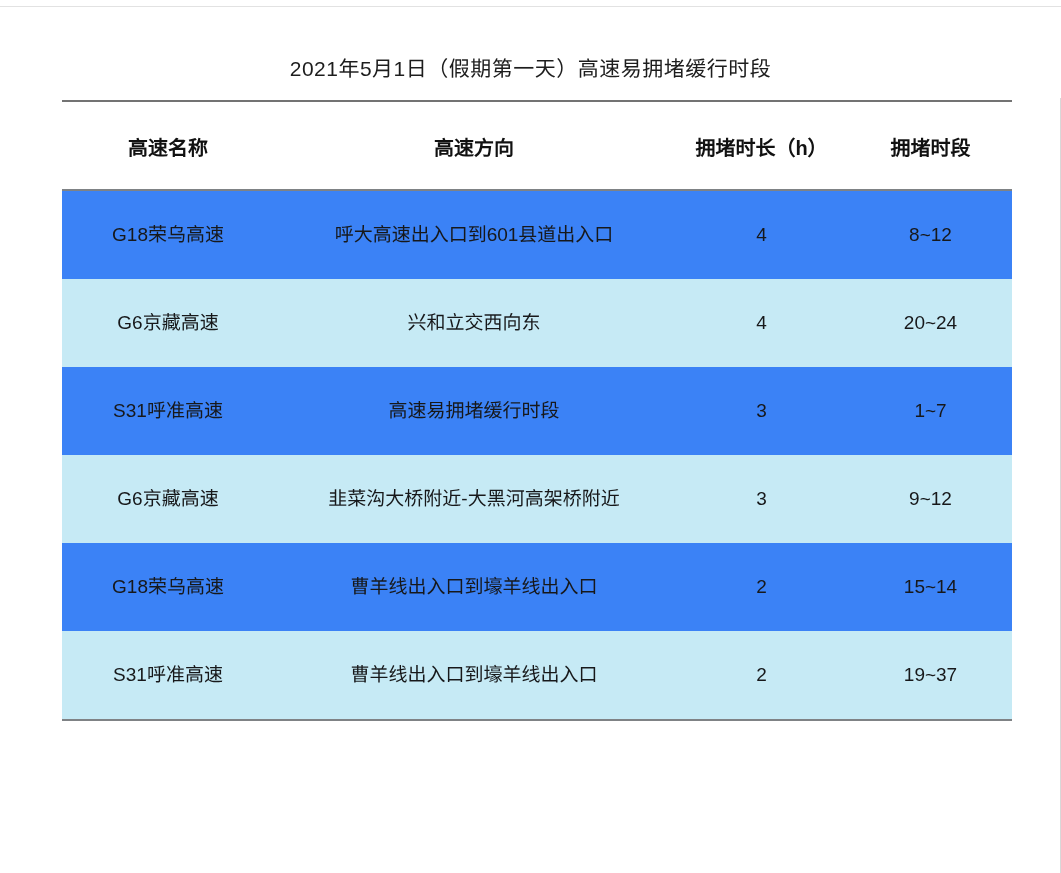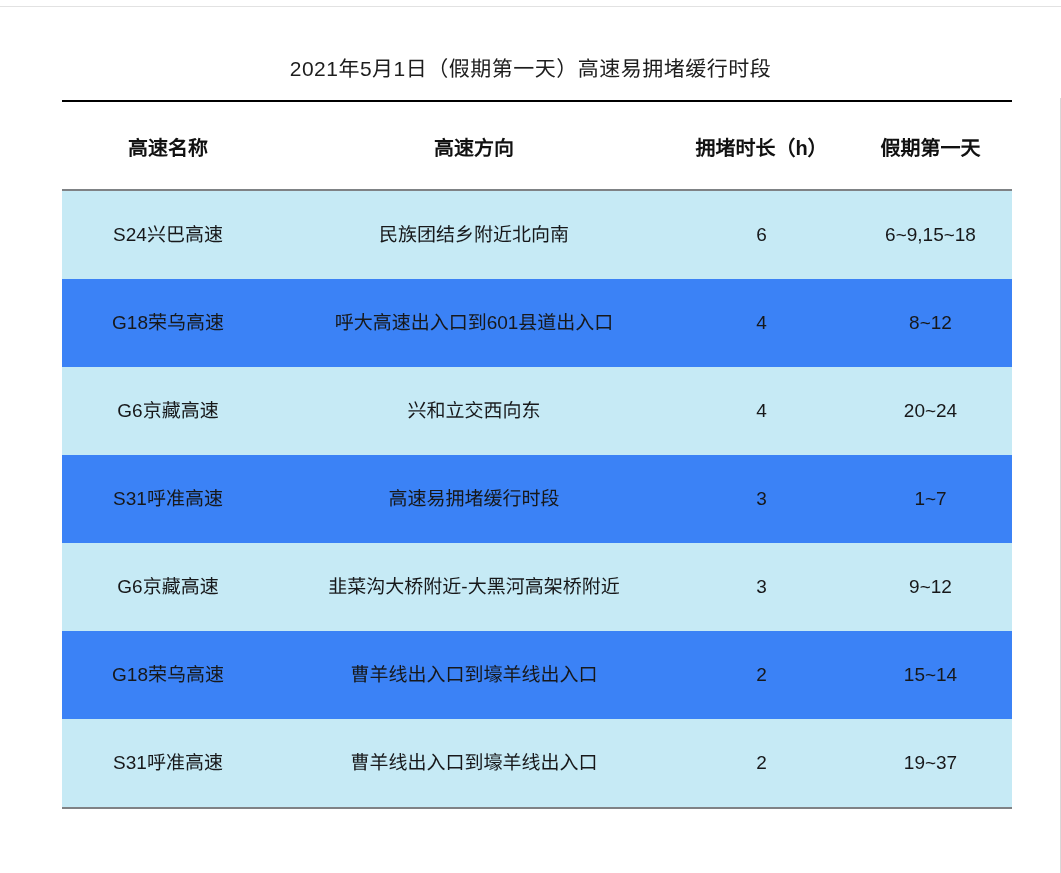--- a/index.html
+++ b/index.html
@@ -68,21 +68,21 @@
     width: 950px;
     table-layout: fixed;
   }
 
   table.data-table thead th {
     font-size: 20px;
     font-weight: bold;
     color: #111;
     padding: 30px 0 28px 0;
     text-align: center;
-    border-top: 2px solid #000000;
+    border-top: 2px solid #737373;
     border-bottom: 2px solid #7f8285;
     background: #ffffff;
   }
 
   table.data-table tbody td {
     font-size: 19px;
     text-align: center;
     color: #17181a;
     padding: 0;
     height: 88px;
@@ -126,31 +126,25 @@
         <col class="c-name">
         <col class="c-dir">
         <col class="c-dur">
         <col class="c-span">
       </colgroup>
       <thead>
         <tr>
           <th>高速名称</th>
           <th>高速方向</th>
           <th>拥堵时长（h）</th>
-          <th>假期第一天</th>
+          <th>拥堵时段</th>
         </tr>
       </thead>
       <tbody>
 
-        <tr class="row-alt">
-          <td>S24兴巴高速</td>
-          <td>民族团结乡附近北向南</td>
-          <td>6</td>
-          <td>6~9,15~18</td>
-        </tr>
 
         <tr class="row-plain">
           <td>G18荣乌高速</td>
           <td>呼大高速出入口到601县道出入口</td>
           <td>4</td>
           <td>8~12</td>
         </tr>
 
         <tr class="row-alt">
           <td>G6京藏高速</td>

